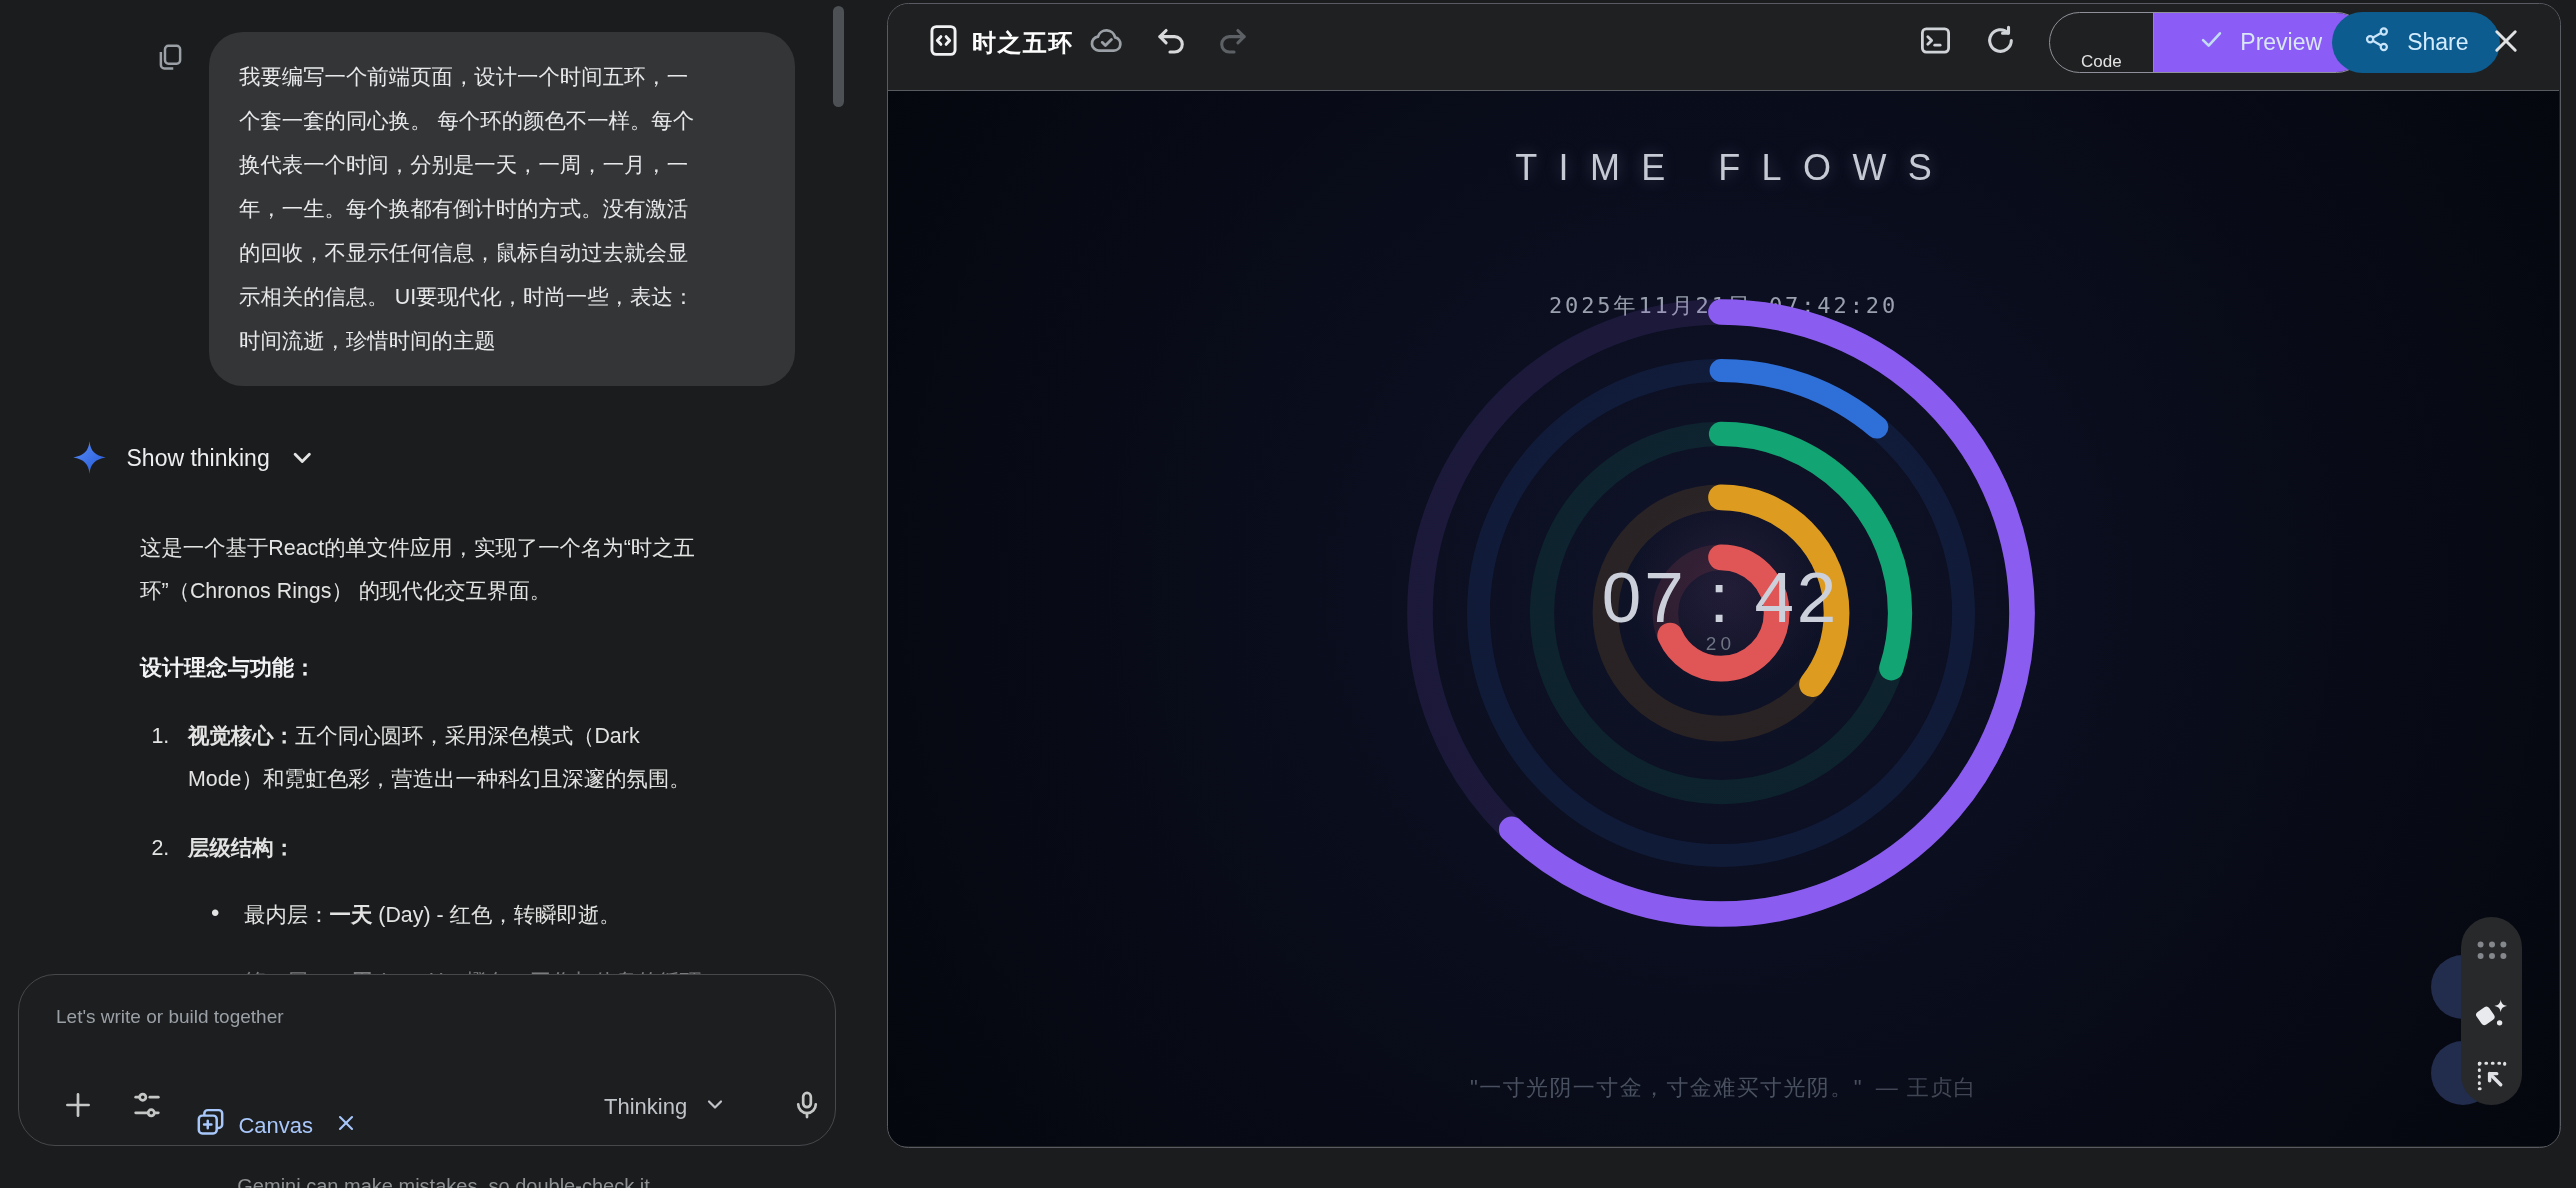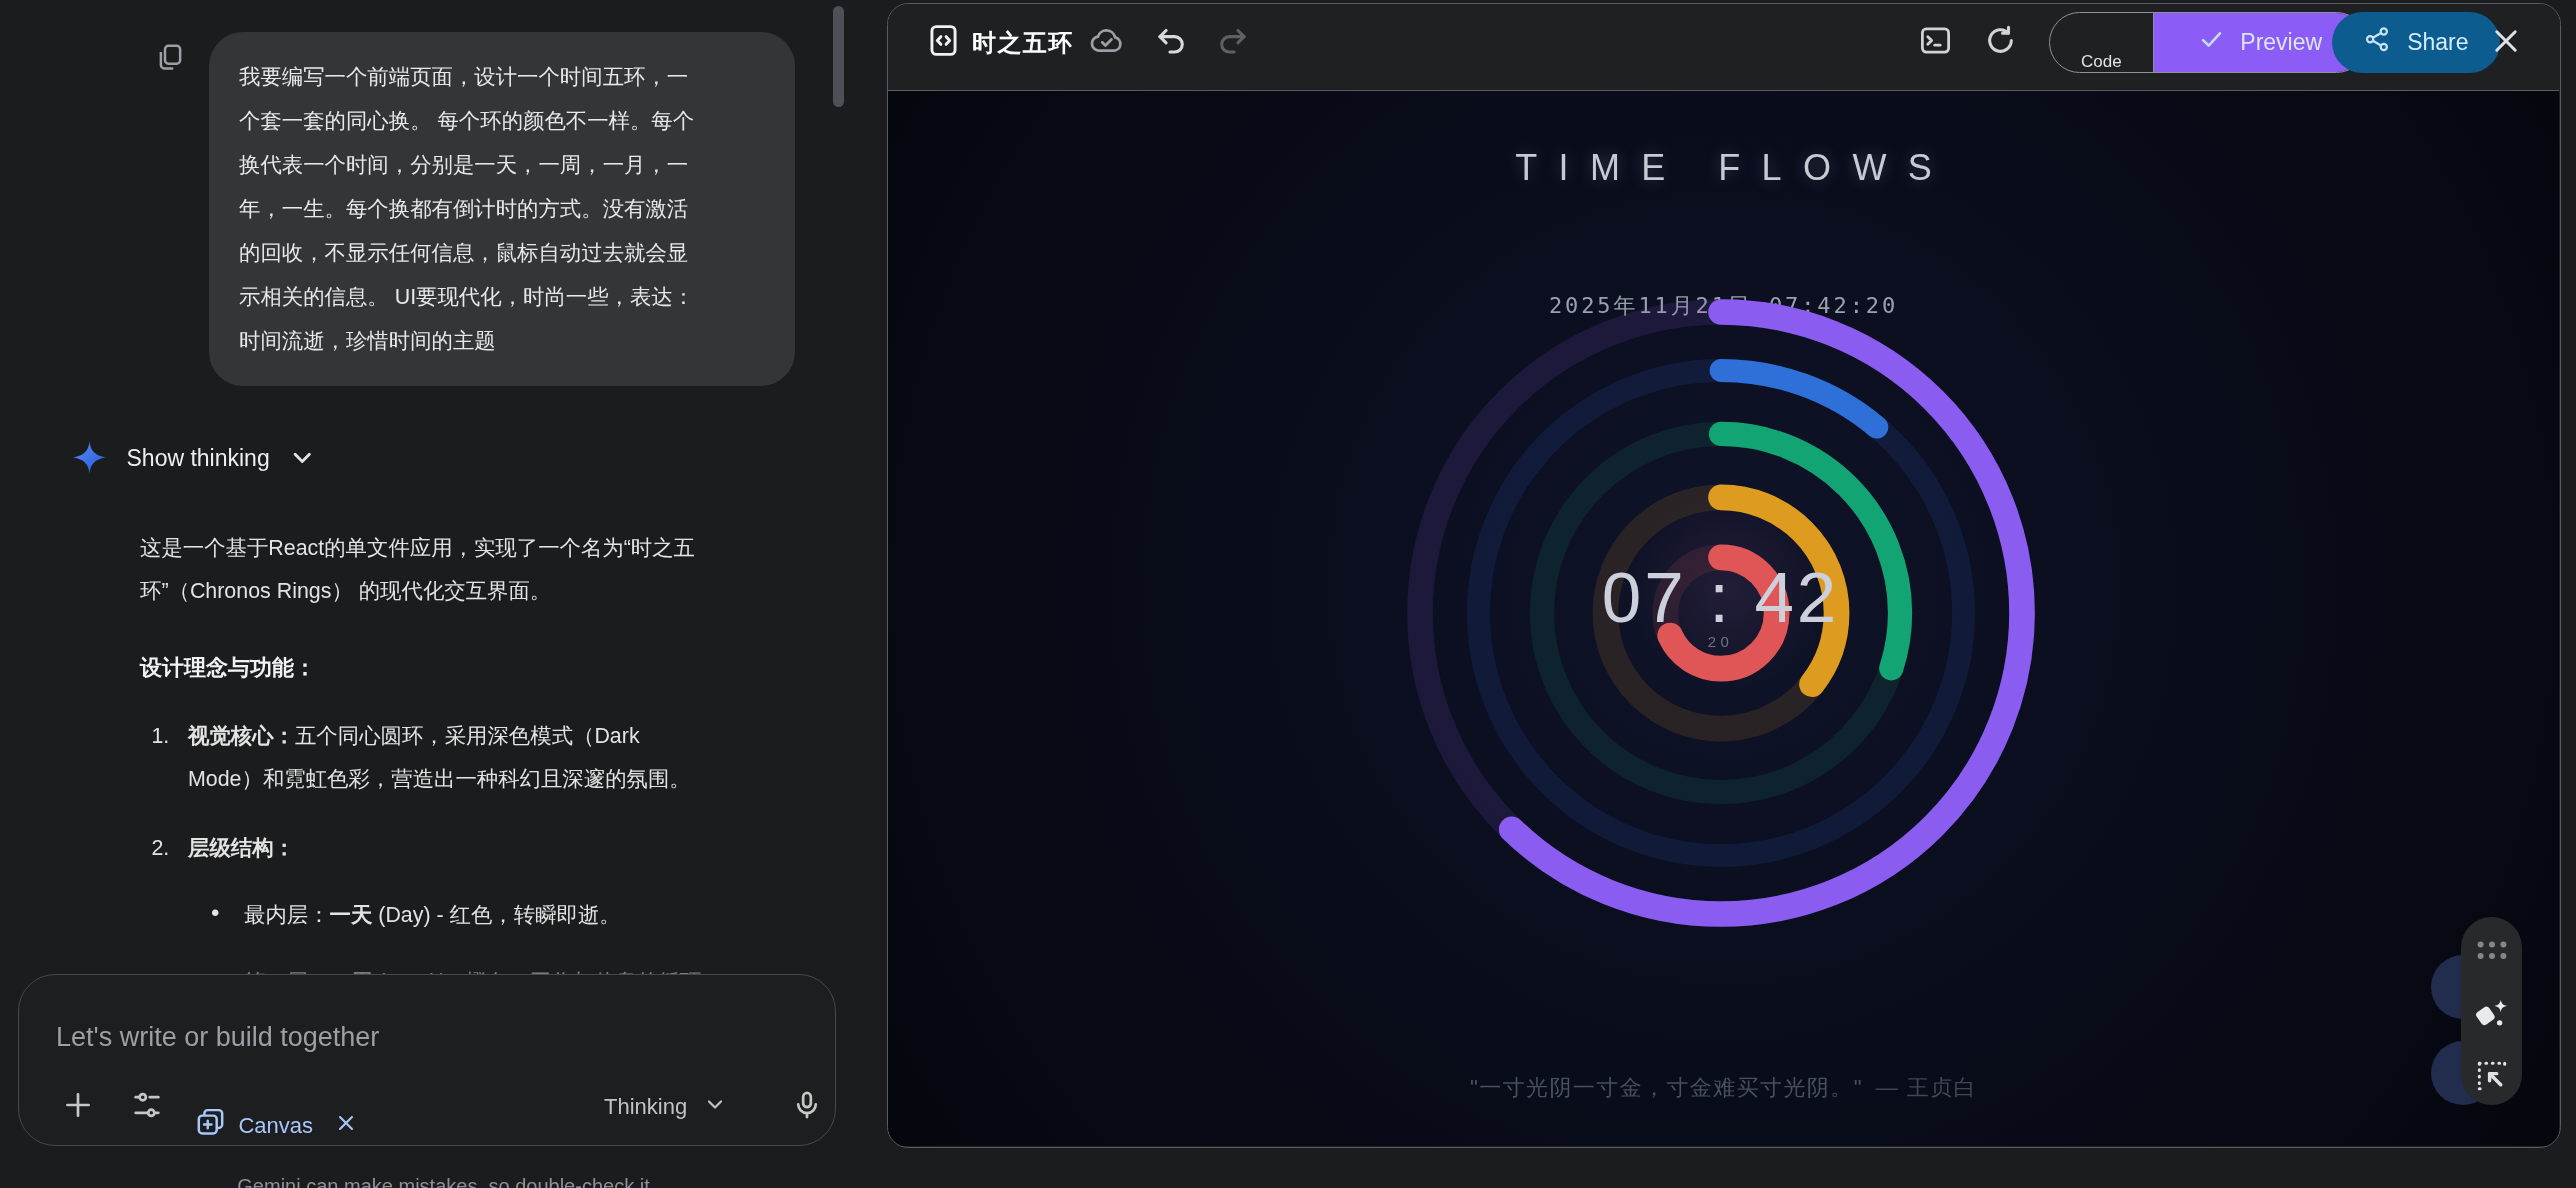--- a/index.html
+++ b/index.html
@@ -21,21 +21,21 @@
   #response .hd { margin-top:33px; font-weight:bold; color:#f1f2f4; font-size:22px; }
   .li { position:relative; margin-top:26px; padding-left:48px; }
   .li .num { position:absolute; left:11.4px; top:0; }
   .bullet { position:relative; margin-top:24px; padding-left:104px; }
   .bullet .dot { position:absolute; left:71px; top:-2.9px; font-size:24px; }
   .bullet.faded { opacity:.48; }
   b { font-weight:bold; }
 
   
   #composer { position:absolute; left:18px; top:974px; width:818px; height:172px; border:1.4px solid #46484b; border-radius:37px; background:#1d1e1f; }
-  #composer .placeholder { position:absolute; left:37px; top:47px; color:#9aa0a6; font-size:27px; }
+  #composer .placeholder { position:absolute; left:37px; top:31px; color:#9aa0a6; font-size:19px; }
   .comp-ic { position:absolute; width:34px; height:34px; top:1088px; }
   #canvas-chip { position:absolute; left:194px; top:1086px; display:flex; align-items:center; gap:11.4px; color:#a8c7fa; font-size:22px;margin-top:20px; }
   #mode-chip { position:absolute; left:604px; top:1092px; display:flex; align-items:center; gap:15.7px; color:#c0c4c9; font-size:22px; }
   #disclaimer { position:absolute; left:0; top:1175px; width:887px; text-align:center; color:#8f9294; font-size:20px; }
 
   
   #canvas-panel { position:absolute; left:887px; top:2.9px; width:1674px; height:1145px; border:1.4px solid #585b61; border-radius:21.4px; background:#1f2021; overflow:hidden; }
   #cv-toolbar { position:absolute; left:0; top:0; width:100%; height:86px; background:#1f2021; }
   #cv-title { position:absolute; left:84px; top:23px; color:#fdfdfd; font-size:24px; font-weight:bold; letter-spacing:1.4px; }
   .tb-ic { position:absolute; top:18.5px; width:37px; height:37px; }
@@ -49,21 +49,21 @@
     background:radial-gradient(circle at 50% 47%, #10142a 0%, #0a0d1c 42%, #05070e 100%); overflow:hidden; }
   #app-title { position:absolute; left:0; top:56px; width:100%; text-align:center; color:#c6cad4; font-size:36px; font-weight:300;
     letter-spacing:21.4px; text-indent:21.4px; text-shadow:0 0 15.7px rgba(190,200,240,.28); }
   #app-date { position:absolute; left:0; top:200px; width:100%; text-align:center; color:#9aa0ad; font-size:22px; letter-spacing:2.9px;
     font-family:"DejaVu Sans Mono",monospace; }
   #rings-wrap { position:absolute; left:512px; top:201px; width:642px; height:642px; }
   #haze { position:absolute; left:741px; top:399px; width:200px; height:200px; border-radius:50%;
     background:radial-gradient(circle, rgba(150,85,140,.14) 0%, rgba(150,85,140,0) 70%); }
   #clock-hm { position:absolute; left:0; top:466px; width:1665px; text-align:center; color:#ccd0da; font-size:71px; font-weight:100;
     letter-spacing:2.9px; }
-  #clock-s { position:absolute; left:0; top:542px; width:1665px; text-align:center; color:#6e7482; font-size:15px; letter-spacing:4.3px; }
+  #clock-s { position:absolute; left:0; top:542px; width:1665px; text-align:center; color:#6e7482; font-size:19px; letter-spacing:4.3px; }
   #quote { position:absolute; left:0; top:982px; width:100%; text-align:center; color:#49505f; font-size:22px; letter-spacing:1.4px; }
   #quote .author { color:#404654; margin-left:13px; }
 
   
   .hidden-circle { position:absolute; width:64px; height:64px; border-radius:50%; background:#222c4d; }
   #float-pill { position:absolute; left:2461px; top:917px; width:61px; height:188px; background:#28292b; border-radius:31px; }
   #float-pill svg { position:absolute; left:50%; transform:translateX(-50%); }
 </style>
 </head>
 <body>

